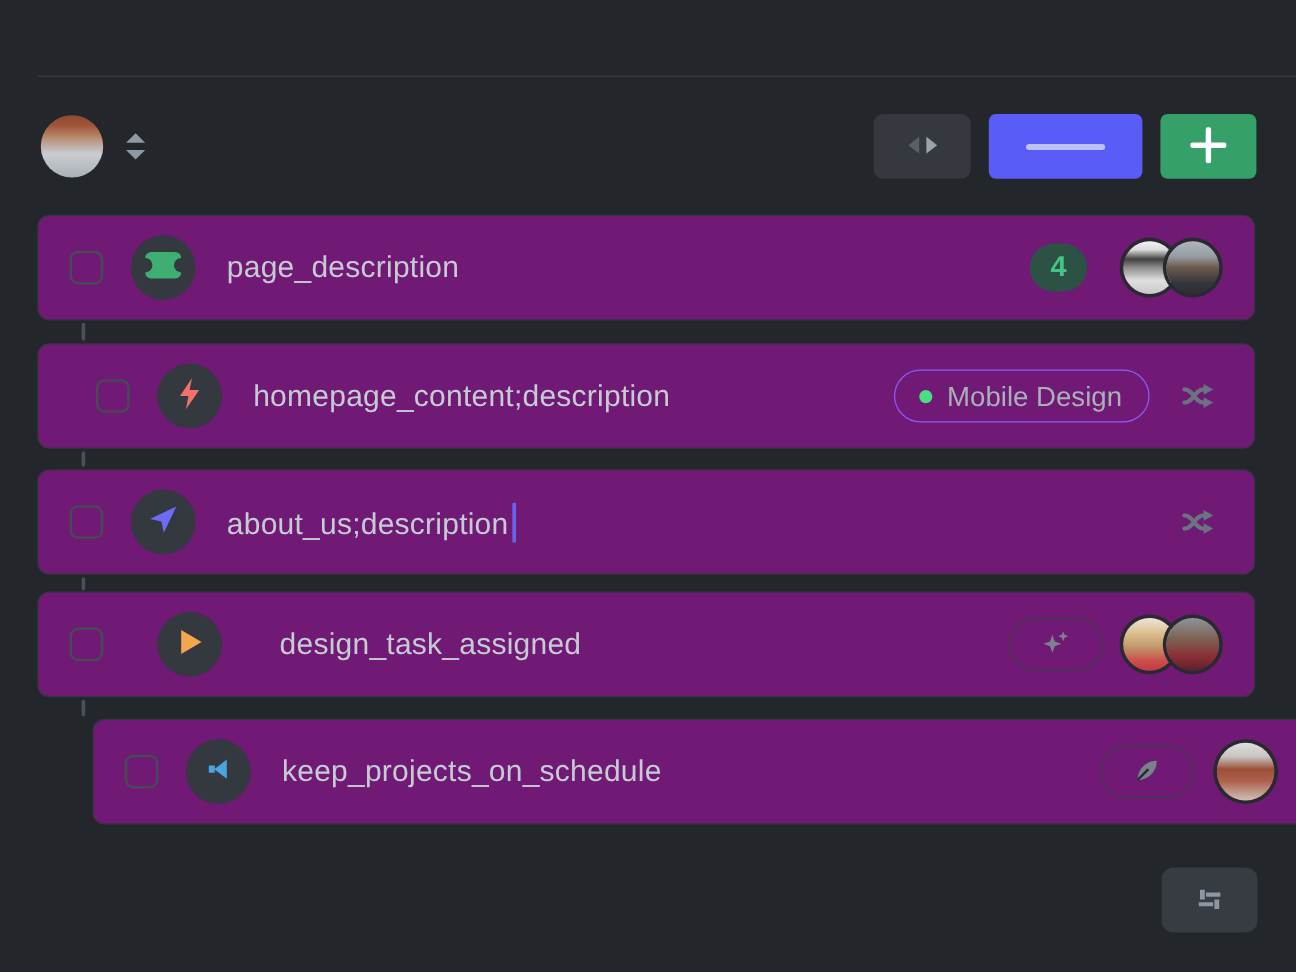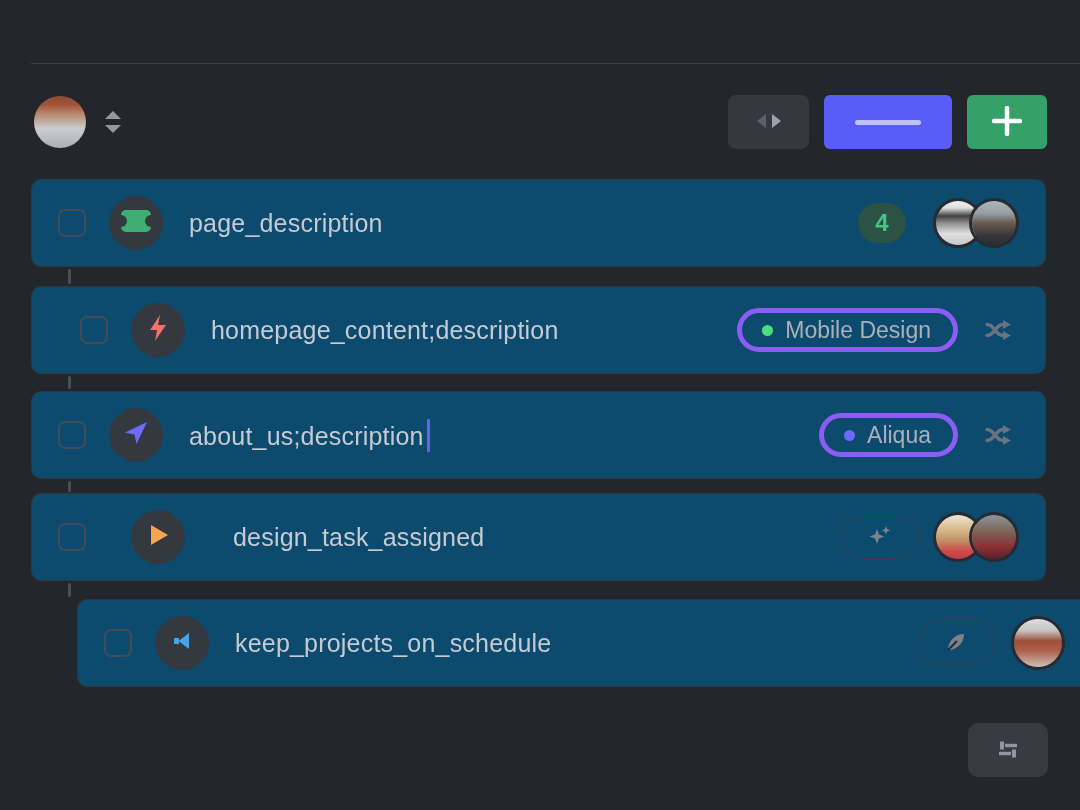--- a/index.html
+++ b/index.html
@@ -29,21 +29,21 @@
   
   .dash { position:absolute; left:68px; width:3px; background:#4a5059; border-radius:2px; }
   .dash1 { top:269px; height:15px; }
   .dash2 { top:376px; height:13px; }
   .dash3 { top:481px; height:11px; }
   .dash4 { top:583px; height:14px; }
 
   
   .task-row {
     position:absolute; left:31px; width:1015px; height:88px;
-    background:#0c4a6e; border:1px solid #32363d; border-radius:10px;
+    background:#701a75; border:1px solid #32363d; border-radius:10px;
     display:flex; align-items:center; padding:0 29px 0 26px;
   }
   .row1 { top:179px; } .row2 { top:286px;padding-left:48px; } .row3 { top:391px; } .row4 { top:493px;gap:22px; } .row5 { top:599px;margin-left:46px; }
 
   .checkbox {
     width:28px; height:28px; border:2px solid #454b54; border-radius:7px;
     background:transparent; flex:0 0 auto; cursor:pointer;
   }
   .icon-circle {
     width:54px; height:54px; border-radius:50%; background:#34383f;
@@ -53,21 +53,21 @@
   .caret { display:inline-block; width:3px; height:33px; background:#6463f2; margin-left:3px; vertical-align:-7px; border-radius:1px; }
 
   .right-group { margin-left:auto; display:flex; align-items:center; }
 
   .count-badge {
     width:48px; height:40px; border-radius:20px; background:#2b5244;
     color:#43c685; font-size:24px; font-weight:700;
     display:flex; align-items:center; justify-content:center;
   }
   .tag-pill {
-    height:44px; border-radius:22px; border:5px solid #8b5cf6;
+    height:44px; border-radius:22px; border:1px solid #8b5cf6;
     display:flex; align-items:center; padding:0 22px 0 20px; cursor:default;
   }
   .tag-dot { width:11px; height:11px; border-radius:50%; margin-right:12px; }
   .dot-green { background:#4ade80; }
   .dot-purple { background:#6c69f8; }
   .tag-label { font-size:23px; color:#a9b0ba; white-space:nowrap; }
 
   .shuffle-btn { width:34px; height:34px; margin-left:24px; background:none; border:none; padding:0; cursor:pointer; display:flex; align-items:center; justify-content:center; }
 
   .pill-btn {
@@ -194,24 +194,20 @@
     <span class="checkbox"></span>
     <span class="icon-circle">
       <span>
         <svg width="28" height="28" viewBox="0 0 28 28">
           <polygon points="25,3 14.5,25 12.5,15.5 3,13.5" fill="#6e6bf8"></polygon>
         </svg>
       </span>
     </span>
     <span class="task-title"><span>about_us;description</span><span class="caret"></span></span>
     <span class="right-group">
-      <span class="tag-pill">
-        <span class="tag-dot dot-purple"></span>
-        <span class="tag-label">Aliqua</span>
-      </span>
       <button class="shuffle-btn">
         <svg width="34" height="34" viewBox="0 0 34 34">
           <path d="M5 11.5 C13 11.5 13 22.5 21 22.5" stroke="#6a7380" stroke-width="3.4" fill="none" stroke-linecap="round"></path>
           <path d="M5 22.5 C13 22.5 13 11.5 21 11.5" stroke="#6a7380" stroke-width="3.4" fill="none" stroke-linecap="round"></path>
           <polygon points="21,7 29,11.5 21,16" fill="#6a7380"></polygon>
           <polygon points="21,18 29,22.5 21,27" fill="#6a7380"></polygon>
         </svg>
       </button>
     </span>
   </div>

